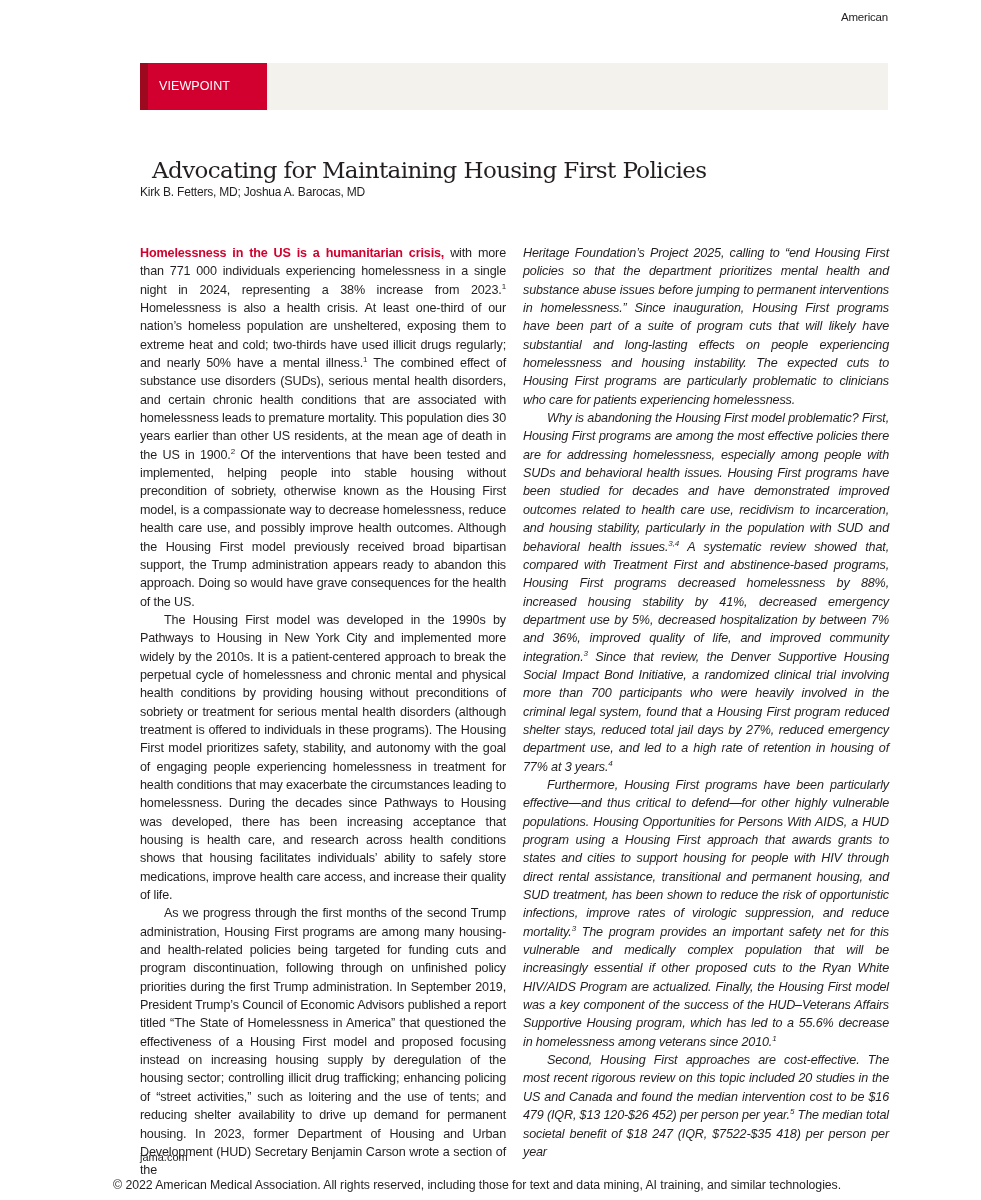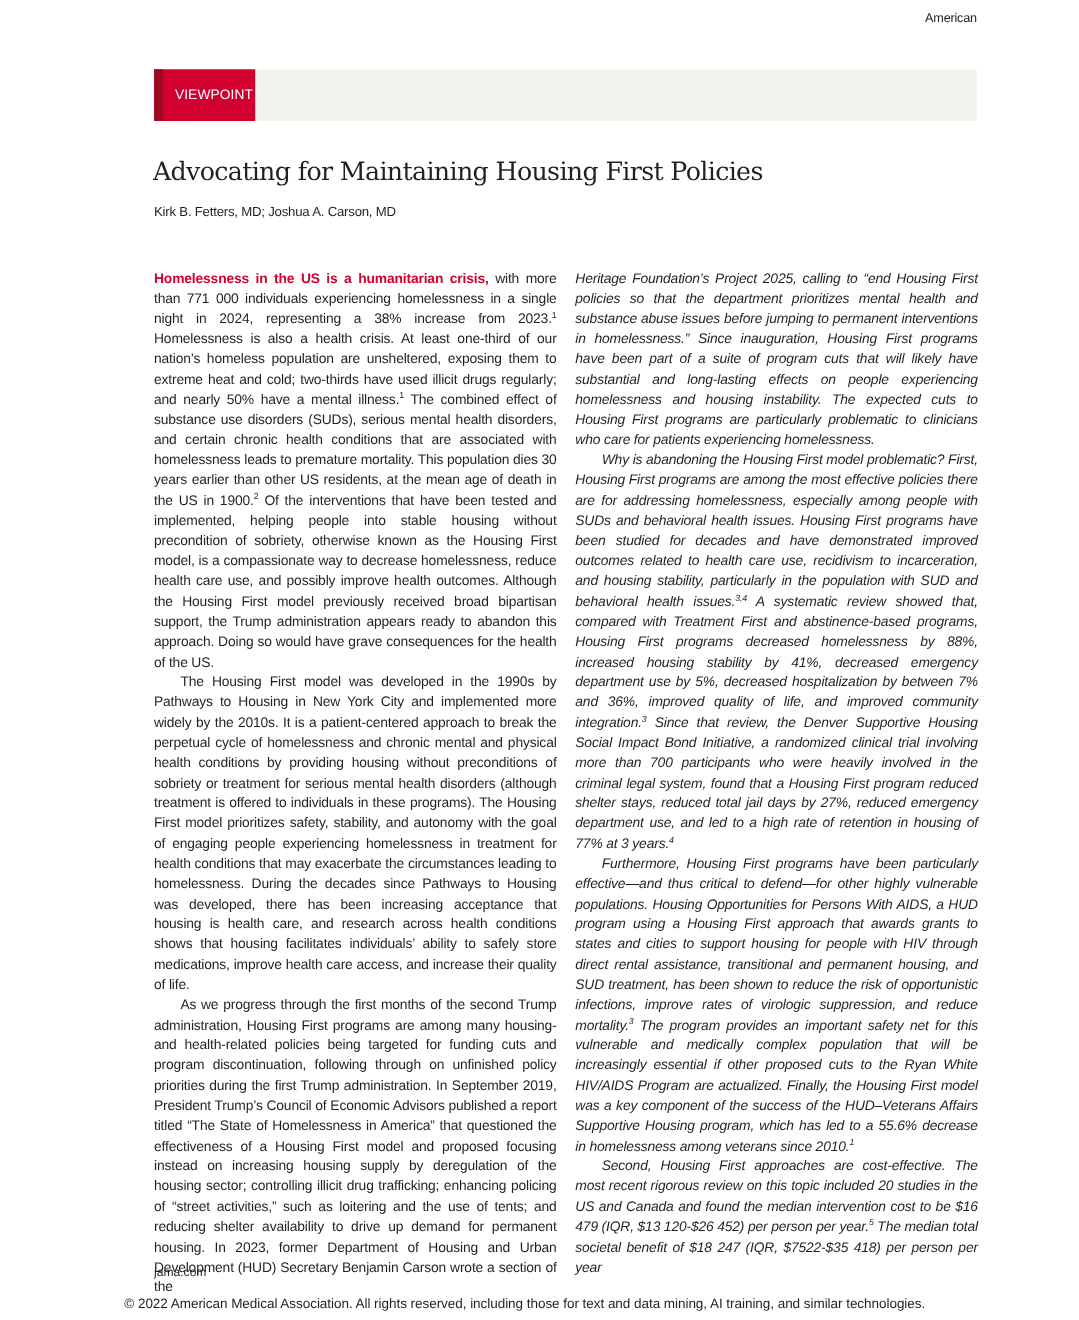--- a/index.html
+++ b/index.html
@@ -1,22 +1,22 @@
 <!DOCTYPE html>
 <html><head>
 <meta charset="utf-8">
 <style>
   html, body { margin: 0; padding: 0; background: #ffffff; }
   body { width: 981px; height: 1200px; position: relative; overflow: hidden; color: #231f20; font-family: "Liberation Sans", sans-serif; }
   .section-label { position: absolute; top: 11px; right: 93px; font-size: 11.5px; color: #231f20; letter-spacing: -0.2px; }
   .banner { position: absolute; top: 63px; left: 140px; width: 748px; height: 47px; background: #f3f2ed; }
-  .banner-tag { position: absolute; top: 0; left: 0; width: 92px; height: 47px; background: #d1002e; }
+  .banner-tag { position: absolute; top: 0; left: 0; width: 127px; height: 47px; background: #d1002e; }
   .banner-stripe { position: absolute; top: 0; left: 0; width: 8px; height: 47px; background: #9d0a1f; }
   .banner-text { position: absolute; top: 16px; left: 19px; color: #ffffff; font-size: 12.5px; letter-spacing: 0.1px; }
-  .title { position: absolute; top: 144px; left: 139px; margin: 0; font-family: "DejaVu Serif", serif; font-weight: normal; font-size: 23px; letter-spacing: -0.6px; color: #231f20; }
+  .title { position: absolute; top: 144px; left: 139px; margin: 13px; font-family: "DejaVu Serif", serif; font-weight: normal; font-size: 23px; letter-spacing: -0.6px; color: #231f20; }
   .authors { position: absolute; top: 185px; left: 140px; font-size: 12px; color: #231f20; letter-spacing: -0.2px; }
   .column { position: absolute; top: 244px; width: 366px; font-size: 12.6px; line-height: 18.35px; text-align: justify; hyphens: manual; letter-spacing: -0.15px; }
   .col-left { left: 140px; }
   .col-right { left: 523px; font-style: italic; }
   .column p { margin: 0; text-indent: 24px; }
   .column p.first, .column p.cont { text-indent: 0; }
   .lead { color: #d1002e; font-weight: bold; }
   sup { font-size: 8px; line-height: 0; vertical-align: 5px; }
   .footer-left { position: absolute; top: 1151px; left: 140px; font-size: 11px; color: #231f20; }
   .footer-right { position: absolute; top: 1201px; right: 49px; font-size: 11px; color: #231f20; display: flex; align-items: baseline; }
@@ -31,21 +31,21 @@
 <div class="section-label">American</div>
 
 <div class="banner">
   <div class="banner-tag">
     <div class="banner-stripe"></div>
     <span class="banner-text">VIEWPOINT</span>
   </div>
 </div>
 
 <h1 class="title">Advocating for Maintaining Housing First Policies</h1>
-<div class="authors">Kirk B. Fetters, MD; Joshua A. Carson, MD</div>
+<div class="authors">Kirk B. Fetters, MD; Joshua A. Barocas, MD</div>
 
 <div class="column col-left">
   <p class="first"><span class="lead">Homelessness in the US is a humanitarian crisis,</span><span> with more than 771 000 individuals experiencing homelessness in a single night in 2024, representing a 38% increase from 2023.</span><sup>1</sup><span> Homelessness is also a health crisis. At least one-third of our nation’s homeless population are unsheltered, exposing them to extreme heat and cold; two-thirds have used illicit drugs regularly; and nearly 50% have a mental illness.</span><sup>1</sup><span> The combined effect of substance use disorders (SUDs), serious mental health disorders, and certain chronic health conditions that are associated with homelessness leads to premature mortality. This population dies 30 years earlier than other US residents, at the mean age of death in the US in 1900.</span><sup>2</sup><span> Of the interventions that have been tested and implemented, helping people into stable housing without precondition of sobriety, otherwise known as the Housing First model, is a compassionate way to decrease homelessness, reduce health care use, and possibly improve health outcomes. Although the Housing First model previously received broad bipartisan support, the Trump administration appears ready to abandon this approach. Doing so would have grave consequences for the health of the US.</span></p>
   <p>The Housing First model was developed in the 1990s by Pathways to Housing in New York City and implemented more widely by the 2010s. It is a patient-centered approach to break the perpetual cycle of homelessness and chronic mental and physical health conditions by providing housing without preconditions of sobriety or treatment for serious mental health disorders (although treatment is offered to individuals in these programs). The Housing First model prioritizes safety, stability, and autonomy with the goal of engaging people experiencing homelessness in treatment for health conditions that may exacerbate the circumstances leading to homelessness. During the decades since Pathways to Housing was developed, there has been increasing acceptance that housing is health care, and research across health conditions shows that housing facilitates individuals’ ability to safely store medications, improve health care access, and increase their quality of life.</p>
   <p>As we progress through the first months of the second Trump administration, Housing First programs are among many housing- and health-related policies being targeted for funding cuts and program discontinuation, following through on unfinished policy priorities during the first Trump administration. In September 2019, President Trump’s Council of Economic Advisors published a report titled “The State of Homelessness in America” that questioned the effectiveness of a Housing First model and proposed focusing instead on increasing housing supply by deregulation of the housing sector; controlling illicit drug trafficking; enhancing policing of “street activities,” such as loitering and the use of tents; and reducing shelter availability to drive up demand for permanent housing. In 2023, former Department of Housing and Urban Development (HUD) Secretary Benjamin Carson wrote a section of the</p>
 </div>
 
 <div class="column col-right">
   <p class="cont">Heritage Foundation’s Project 2025, calling to “end Housing First policies so that the department prioritizes mental health and substance abuse issues before jumping to permanent interventions in homelessness.” Since inauguration, Housing First programs have been part of a suite of program cuts that will likely have substantial and long-lasting effects on people experiencing homelessness and housing instability. The expected cuts to Housing First programs are particularly problematic to clinicians who care for patients experiencing homelessness.</p>
   <p><span>Why is abandoning the Housing First model problematic? First, Housing First programs are among the most effective policies there are for addressing homelessness, especially among people with SUDs and behavioral health issues. Housing First programs have been studied for decades and have demonstrated improved outcomes related to health care use, recidivism to incarceration, and housing stability, particularly in the population with SUD and behavioral health issues.</span><sup>3,4</sup><span> A systematic review showed that, compared with Treatment First and abstinence-based programs, Housing First programs decreased homelessness by 88%, increased housing stability by 41%, decreased emergency department use by 5%, decreased hospitalization by between 7% and 36%, improved quality of life, and improved community integration.</span><sup>3</sup><span> Since that review, the Denver Supportive Housing Social Impact Bond Initiative, a randomized clinical trial involving more than 700 participants who were heavily involved in the criminal legal system, found that a Housing First program reduced shelter stays, reduced total jail days by 27%, reduced emergency department use, and led to a high rate of retention in housing of 77% at 3 years.</span><sup>4</sup></p>

